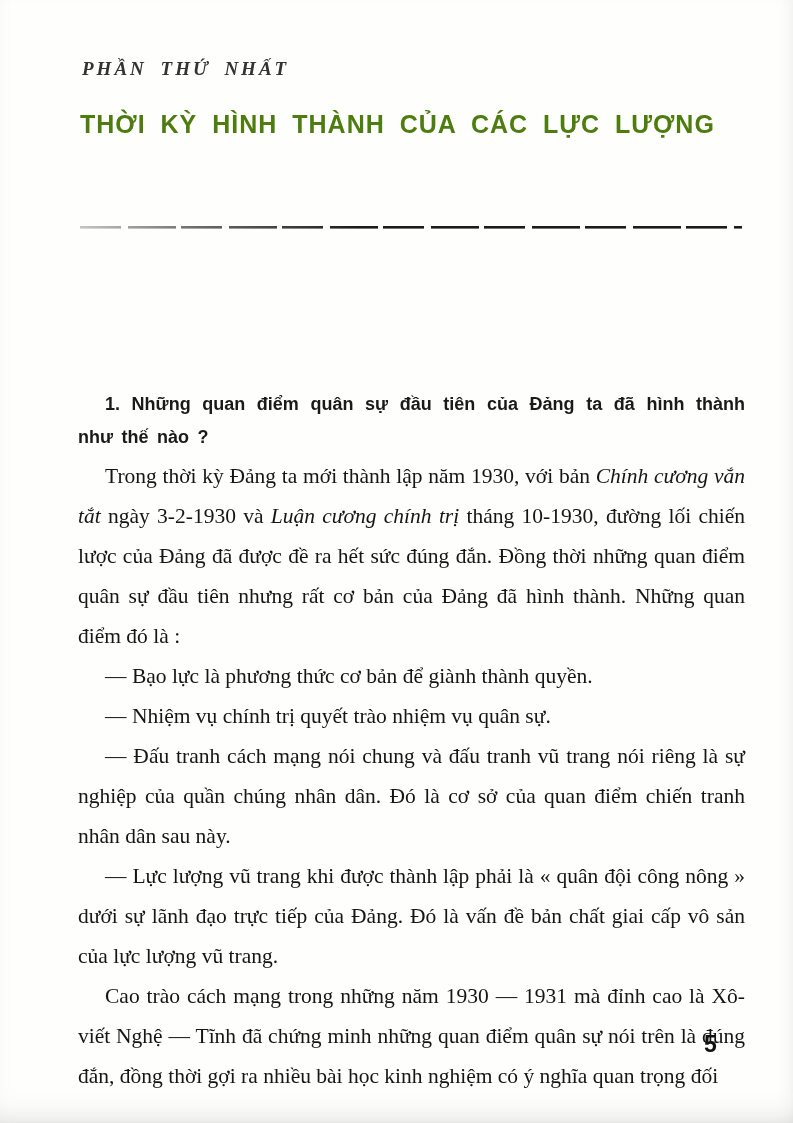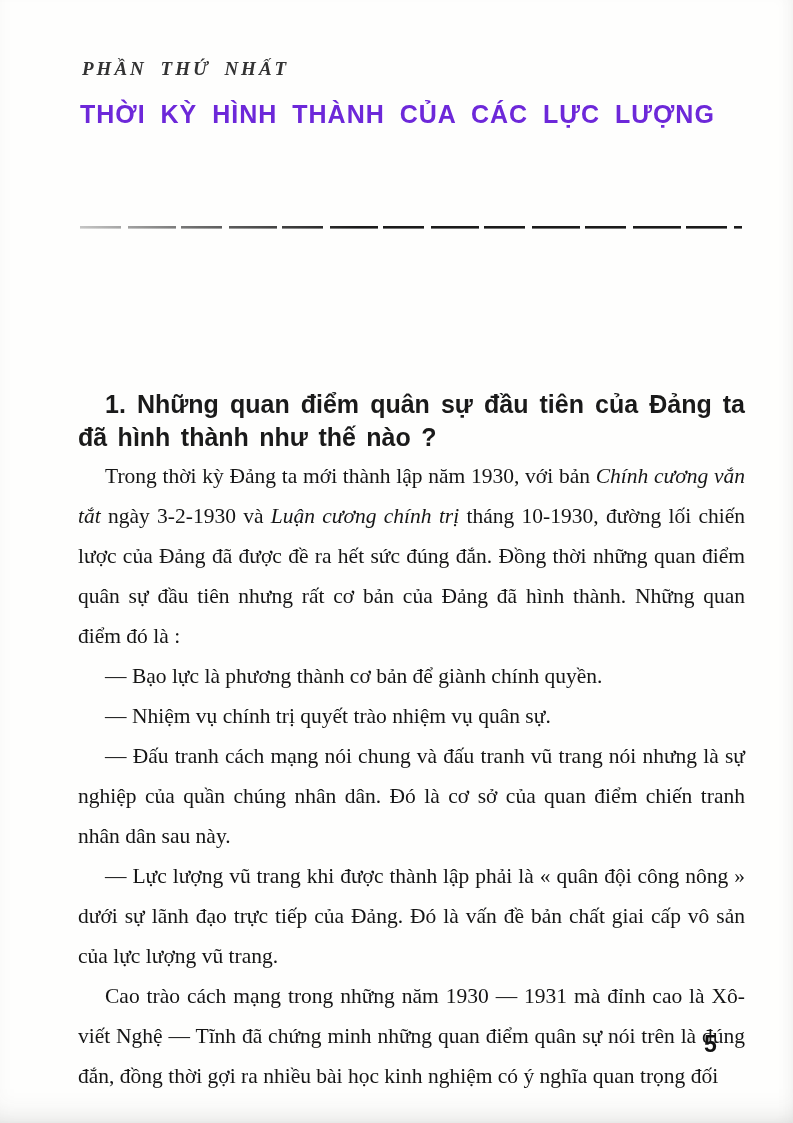--- a/index.html
+++ b/index.html
@@ -26,29 +26,29 @@
     font-weight: bold;
     font-size: 19px;
     letter-spacing: 3px;
     word-spacing: 6px;
     color: #222;
     opacity: .92;
   }
   .chapter-title {
     position: absolute;
     left: 80px;
-    top: 95px;
+    top: 105px;
     width: 665px;
     font-family: "Liberation Sans", sans-serif;
     font-weight: bold;
     font-size: 25px;
     line-height: 38px;
     letter-spacing: 1px;
     word-spacing: 7px;
-    color: #6d28d9;
+    color: #4d7c0f;
   }
   .divider {
     position: absolute;
     left: 80px;
     top: 226px;
     width: 662px;
     height: 3px;
     background-image:
       linear-gradient(90deg, rgba(254,254,253,.75) 0%, rgba(254,254,253,.35) 18%, rgba(254,254,253,0) 42%),
       repeating-linear-gradient(90deg, #1b1b1b 0 41px, rgba(0,0,0,0) 41px 48px, #1b1b1b 48px 96px, rgba(0,0,0,0) 96px 101px);
@@ -56,21 +56,21 @@
     background-repeat: no-repeat;
     background-position: 0 0, 0 0;
   }
   .section-heading {
     position: absolute;
     left: 78px;
     top: 388px;
     width: 667px;
     font-family: "Liberation Sans", sans-serif;
     font-weight: bold;
-    font-size: 25px;
+    font-size: 18px;
     line-height: 33px;
     word-spacing: 3.5px;
     text-indent: 27px;
     text-align: justify;
     color: #1a1a1a;
   }
   .body-text {
     position: absolute;
     left: 78px;
     top: 456px;
@@ -108,22 +108,22 @@
   </div>
 
   <div class="divider"></div>
 
   <div class="section-heading">1. Những quan điểm quân sự đầu tiên của Đảng ta đã hình thành như thế nào ?</div>
 
   <div class="body-text">
     <p>
       <span>Trong thời kỳ Đảng ta mới thành lập năm 1930, với bản </span><span class="italic">Chính cương vắn tắt</span><span> ngày 3-2-1930 và </span><span class="italic">Luận cương chính trị</span><span> tháng 10-1930, đường lối chiến lược của Đảng đã được đề ra hết sức đúng đắn. Đồng thời những quan điểm quân sự đầu tiên nhưng rất cơ bản của Đảng đã hình thành. Những quan điểm đó là :</span>
     </p>
-    <p>— Bạo lực là phương thành cơ bản để giành chính quyền.</p>
+    <p>— Bạo lực là phương thức cơ bản để giành thành quyền.</p>
     <p>— Nhiệm vụ chính trị quyết trào nhiệm vụ quân sự.</p>
-    <p>— Đấu tranh cách mạng nói chung và đấu tranh vũ trang nói nhưng là sự nghiệp của quần chúng nhân dân. Đó là cơ sở của quan điểm chiến tranh nhân dân sau này.</p>
+    <p>— Đấu tranh cách mạng nói chung và đấu tranh vũ trang nói riêng là sự nghiệp của quần chúng nhân dân. Đó là cơ sở của quan điểm chiến tranh nhân dân sau này.</p>
     <p>— Lực lượng vũ trang khi được thành lập phải là « quân đội công nông » dưới sự lãnh đạo trực tiếp của Đảng. Đó là vấn đề bản chất giai cấp vô sản của lực lượng vũ trang.</p>
     <p>Cao trào cách mạng trong những năm 1930 — 1931 mà đỉnh cao là Xô-viết Nghệ — Tĩnh đã chứng minh những quan điểm quân sự nói trên là đúng đắn, đồng thời gợi ra nhiều bài học kinh nghiệm có ý nghĩa quan trọng đối</p>
   </div>
 
   <div class="page-number">5</div>
 
 </div>
 
 </body></html>

